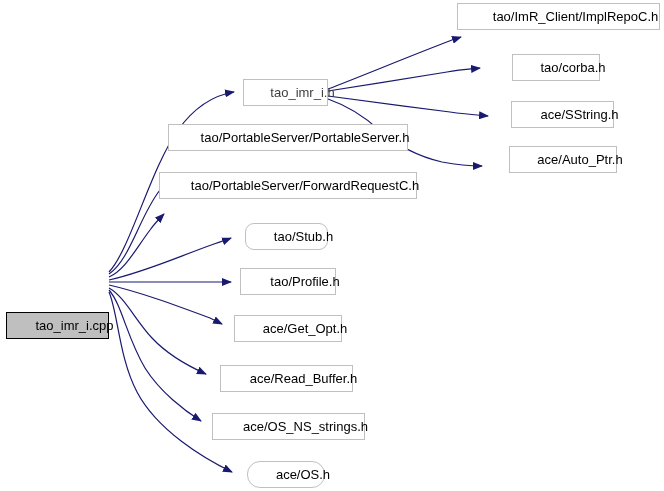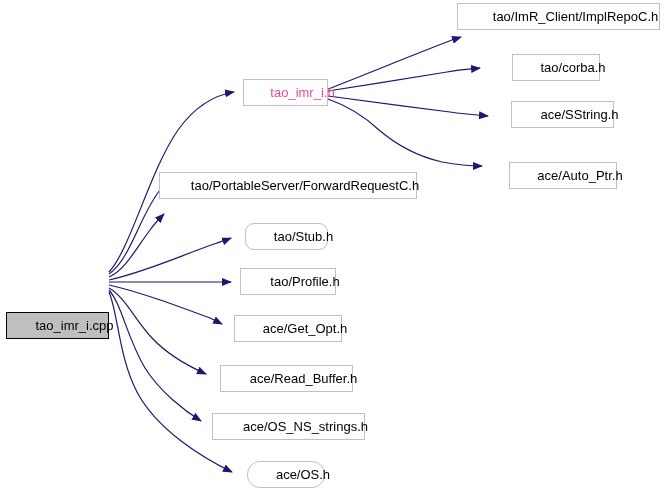--- a/index.html
+++ b/index.html
@@ -78,34 +78,37 @@
         <path d="M328,91 C367,85 409,78 447,72 C458,70 470,69 480,68" fill="none" stroke="#191970" stroke-width="1.2" marker-end="url(#arrowhead)"></path>
         <path d="M328,96 C365,101 410,107 450,112 C463,114 476,115 488,116" fill="none" stroke="#191970" stroke-width="1.2" marker-end="url(#arrowhead)"></path>
         <path d="M328,99 C345,105 364,116 379,130 C399,147 420,157 442,162 C458,165 470,166 482,166" fill="none" stroke="#191970" stroke-width="1.2" marker-end="url(#arrowhead)"></path>
       </g>
   </svg>
 
   <div id="node-layer">
       <div class="node root" style="left: 6px; top: 269px; width: 103px; height: 27px; background: rgb(191, 191, 191); border-color: rgb(0, 0, 0); color: rgb(0, 0, 0); margin-top: 43px;">
         <span class="node-label">tao_imr_i.cpp</span>
       </div>
-      <div class="node" style="left: 243px; top: 79px; width: 85px; height: 27px; background: rgb(255, 255, 255); border-color: rgb(192, 192, 192); color: #ec4899;">
+      <div class="node" style="left: 243px; top: 79px; width: 85px; height: 27px; background: rgb(255, 255, 255); border-color: rgb(192, 192, 192); color: #404040;">
         <span class="node-label">tao_imr_i.h</span>
       </div>
       <div class="node" style="left: 457px; top: 3px; width: 203px; height: 27px; background: rgb(255, 255, 255); border-color: rgb(192, 192, 192); color: rgb(0, 0, 0);">
         <span class="node-label">tao/ImR_Client/ImplRepoC.h</span>
       </div>
       <div class="node" style="left: 512px; top: 54px; width: 88px; height: 27px; background: rgb(255, 255, 255); border-color: rgb(192, 192, 192); color: rgb(0, 0, 0);">
         <span class="node-label">tao/corba.h</span>
       </div>
       <div class="node" style="left: 511px; top: 101px; width: 103px; height: 27px; background: rgb(255, 255, 255); border-color: rgb(192, 192, 192); color: rgb(0, 0, 0);">
         <span class="node-label">ace/SString.h</span>
       </div>
-      <div class="node" style="left: 509px; top: 146px; width: 108px; height: 27px; background: rgb(255, 255, 255); border-color: rgb(192, 192, 192); color: rgb(0, 0, 0); margin-top: 16px;">
+      <div class="node" style="left: 509px; top: 146px; width: 108px; height: 27px; background: rgb(255, 255, 255); border-color: rgb(192, 192, 192); color: rgb(0, 0, 0);">
         <span class="node-label">ace/Auto_Ptr.h</span>
+      </div>
+      <div class="node" style="left: 168px; top: 124px; width: 240px; height: 27px; background: rgb(255, 255, 255); border-color: rgb(192, 192, 192); color: rgb(0, 0, 0);">
+        <span class="node-label">tao/PortableServer/PortableServer.h</span>
       </div>
       <div class="node" style="left: 159px; top: 172px; width: 258px; height: 27px; background: rgb(255, 255, 255); border-color: rgb(192, 192, 192); color: rgb(0, 0, 0); text-align: center;">
         <span class="node-label">tao/PortableServer/ForwardRequestC.h</span>
       </div>
       <div class="node" style="left: 245px; top: 223px; width: 83px; height: 27px; background: rgb(255, 255, 255); border-color: rgb(192, 192, 192); color: rgb(0, 0, 0); border-radius: 9px;">
         <span class="node-label">tao/Stub.h</span>
       </div>
       <div class="node" style="left: 240px; top: 268px; width: 96px; height: 27px; background: rgb(255, 255, 255); border-color: rgb(192, 192, 192); color: rgb(0, 0, 0); text-align: center;">
         <span class="node-label">tao/Profile.h</span>
       </div>

